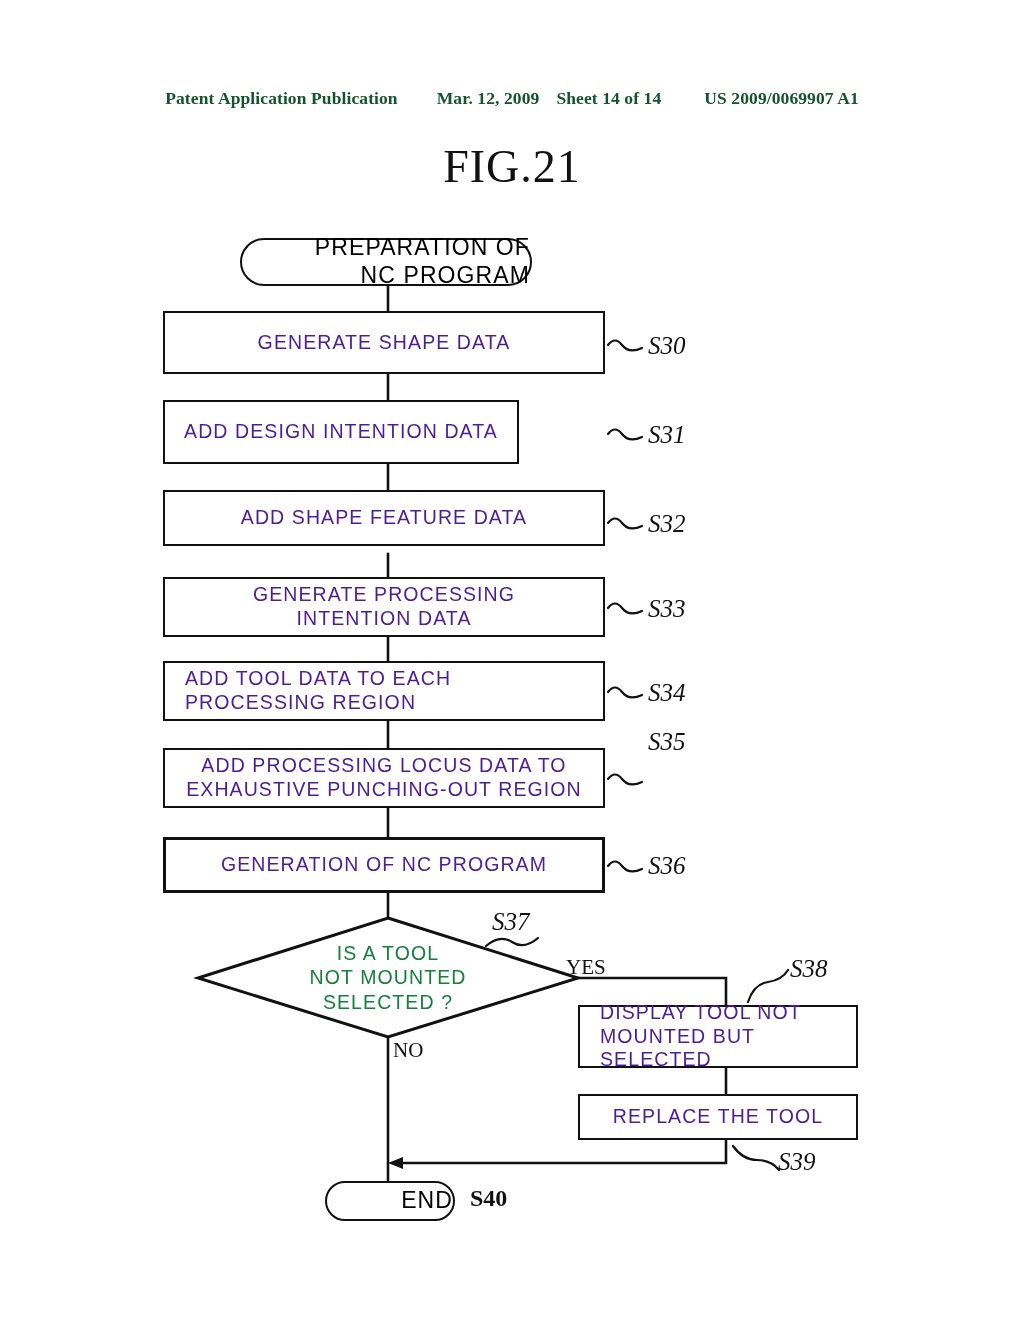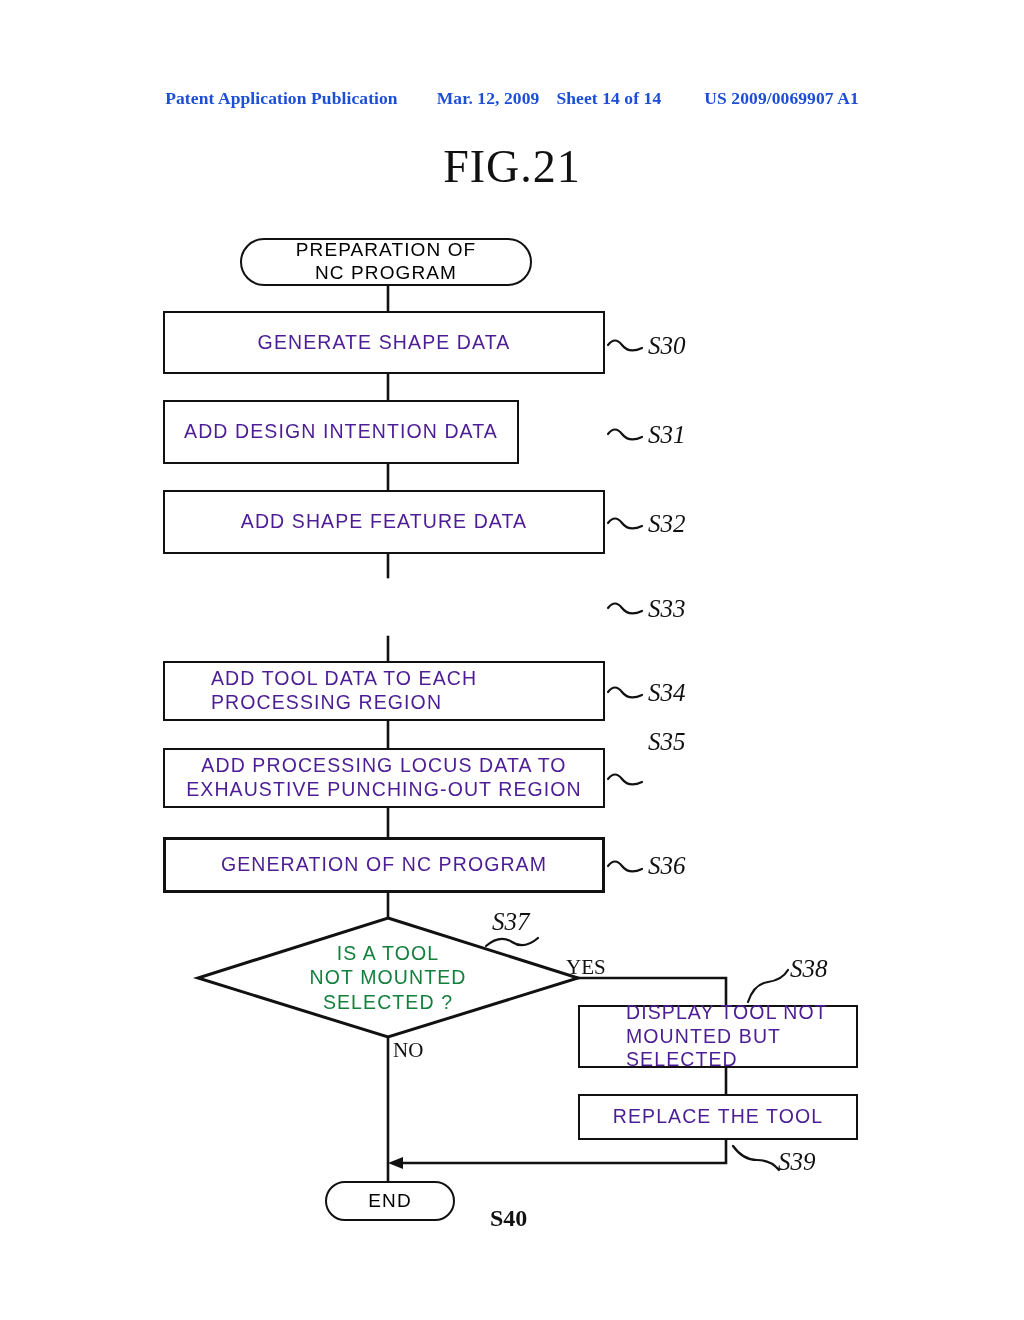--- a/index.html
+++ b/index.html
@@ -22,21 +22,21 @@
     position: absolute;
     top: 88px;
     left: 0;
     width: 1024px;
     text-align: center;
     font-family: "Liberation Serif", serif;
     font-weight: bold;
     font-size: 17.5px;
     letter-spacing: 0.1px;
     white-space: nowrap;
-    color: #1d4ed8;
+    color: #14532d;
   }
   #page-header .hdr-seg { display: inline-block; vertical-align: baseline; }
   #page-header .gap-wide { display: inline-block; width: 30px; }
   #page-header .gap-mid  { display: inline-block; width: 8px; }
   #page-header .gap-big  { display: inline-block; width: 34px; }
 
   
   #figure-title {
     position: absolute;
     top: 140px;
@@ -71,37 +71,37 @@
   .node.thick { border-width: 3.5px; }
   .node .node-text {
     width: 100%;
     font-size: 19.5px;
     line-height: 1.22;
     letter-spacing: 1.1px;
     white-space: pre-line;
     font-family: "Liberation Sans", sans-serif;
   }
   .node.center .node-text { text-align: center; }
-  .node.left   .node-text { text-align: left; padding-left: 20px; margin-left: 26px; }
+  .node.left   .node-text { text-align: left; padding-left: 20px; }
 
   
   .terminator {
     position: absolute;
     box-sizing: border-box;
     background: #ffffff;
     border: 2.5px solid #111111;
     border-radius: 999px;
     display: flex;
     align-items: center;
     justify-content: center;
   }
   .terminator .node-text {
     width: 100%;
-    text-align: center;
-    font-size: 19px;
+    text-align: right;
+    font-size: 23px;
     line-height: 1.2;
     letter-spacing: 1.1px;
     white-space: pre-line;
   }
 
   
   .decision {
     position: absolute;
   }
   .decision .diamond-text {
@@ -224,25 +224,29 @@
   <div class="node center" style="left:163px; top:311px; width:442px; height:63px;">
     <span class="node-text">GENERATE SHAPE DATA</span>
   </div>
   <div class="step-label" style="left:648px; top:332px;">S30</div>
 
   <div class="node center" style="left:163px; top:400px; width:356px; height:64px;">
     <span class="node-text">ADD DESIGN INTENTION DATA</span>
   </div>
   <div class="step-label" style="left:648px; top:421px;">S31</div>
 
-  <div class="node center" style="left:163px; top:490px; width:442px; height:64px;">
+  <div class="node center" style="left:163px; top:490px; width:442px; height:56px;">
     <span class="node-text">ADD SHAPE FEATURE DATA</span>
   </div>
   <div class="step-label" style="left:648px; top:510px;">S32</div>
 
+  <div class="node center" style="left:163px; top:577px; width:442px; height:60px;">
+    <span class="node-text">GENERATE PROCESSING
+INTENTION DATA</span>
+  </div>
   <div class="step-label" style="left:648px; top:595px;">S33</div>
 
   <div class="node left" style="left:163px; top:661px; width:442px; height:60px;">
     <span class="node-text">ADD TOOL DATA TO EACH
 PROCESSING REGION</span>
   </div>
   <div class="step-label" style="left:648px; top:679px;">S34</div>
 
   <div class="node center" style="left:163px; top:748px; width:442px; height:60px;">
     <span class="node-text">ADD PROCESSING LOCUS DATA TO
@@ -271,15 +275,15 @@
   <div class="step-label" style="left:790px; top:955px;">S38</div>
 
   <div class="node center" style="left:578px; top:1094px; width:280px; height:46px;">
     <span class="node-text">REPLACE THE TOOL</span>
   </div>
   <div class="step-label" style="left:778px; top:1148px;">S39</div>
 
   <div class="terminator" style="left:325px; top:1181px; width:130px; height:40px;">
     <span class="node-text">END</span>
   </div>
-  <div class="step-label upright" style="left:490px; top:1185px;margin-top:20px;">S40</div>
+  <div class="step-label upright" style="left:470px; top:1185px;">S40</div>
 
 </div>
 
 </body></html>

